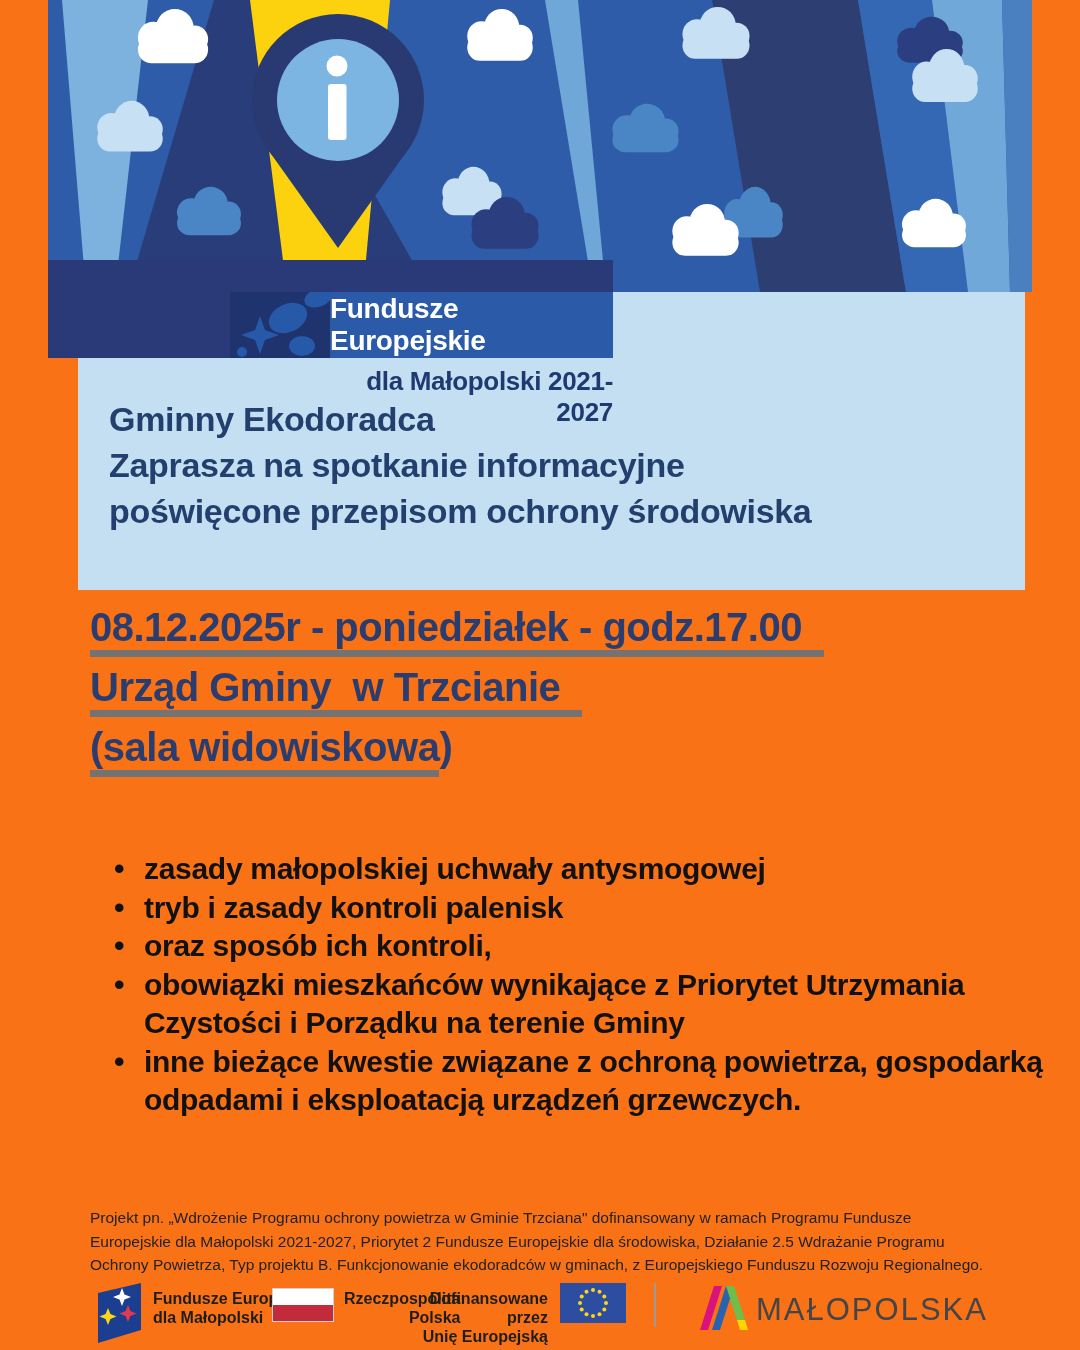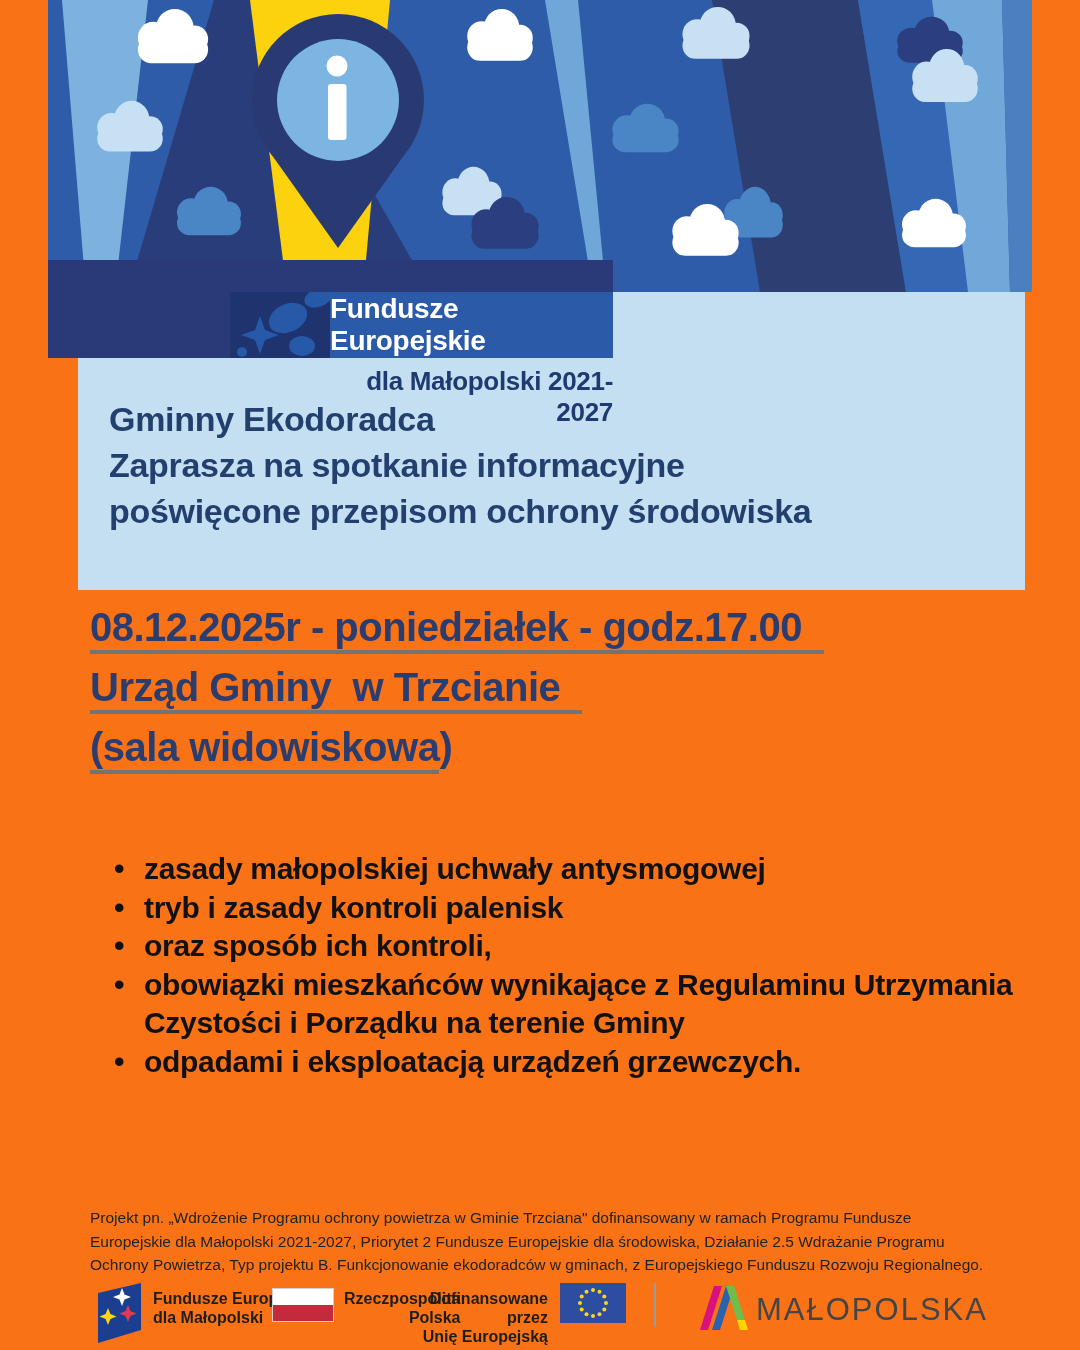--- a/index.html
+++ b/index.html
@@ -23,21 +23,21 @@
     color:#1f3a70;font-weight:bold;font-size:26px;letter-spacing:-0.3px;
   }
   .invitation{
     left:109px;top:396px;z-index:3;color:#233f6e;font-weight:bold;
     font-size:34px;line-height:46px;letter-spacing:-0.3px;
   }
   .invitation div{white-space:pre;}
   
   .event-heading{left:90px;top:606px;color:#2b3c6e;font-weight:bold;font-size:40px;letter-spacing:-0.5px;}
   .event-heading .hline{display:block;margin-bottom:17px;line-height:43px;}
-  .ul-span{border-bottom:4px solid #737373;padding-bottom:1px;white-space:pre;}
+  .ul-span{border-bottom:7px solid #737373;padding-bottom:1px;white-space:pre;}
   .ul-pad{padding-right:22px;}
   
   .topics{left:102px;top:838px;width:945px;margin:12px;padding:0;list-style:none;
     color:#111111;font-weight:bold;font-size:30px;line-height:38.5px;letter-spacing:-0.3px;}
   .topics li{position:relative;padding-left:30px;margin:0;}
   .topics li::before{content:"\2022";position:absolute;left:0;top:0;}
   .topics .tline{display:block;}
   
   .funding{left:90px;top:1206px;width:900px;color:#222222;
     font-size:15.5px;line-height:23.5px;}
@@ -132,24 +132,25 @@
     <li>
       <span class="tline">zasady małopolskiej uchwały antysmogowej</span>
     </li>
     <li>
       <span class="tline">tryb i zasady kontroli palenisk</span>
     </li>
     <li>
       <span class="tline">oraz sposób ich kontroli,</span>
     </li>
     <li>
-      <span class="tline">obowiązki mieszkańców wynikające z Regulaminu Utrzymania</span>
+      <span class="tline">obowiązki mieszkańców wynikające z Priorytet Utrzymania</span>
       <span class="tline">Czystości i Porządku na terenie Gminy</span>
     </li>
     <li>
+      <span class="tline">inne bieżące kwestie związane z ochroną powietrza, gospodarką</span>
       <span class="tline">odpadami i eksploatacją urządzeń grzewczych.</span>
     </li>
   </ul>
 
   <div class="abs funding">
     <div>Projekt pn. „Wdrożenie Programu ochrony powietrza w Gminie Trzciana" dofinansowany w ramach Programu Fundusze</div>
     <div>Europejskie dla Małopolski 2021-2027, Priorytet 2 Fundusze Europejskie dla środowiska, Działanie 2.5 Wdrażanie Programu</div>
     <div>Ochrony Powietrza, Typ projektu B. Funkcjonowanie ekodoradców w gminach, z Europejskiego Funduszu Rozwoju Regionalnego.</div>
   </div>
 

